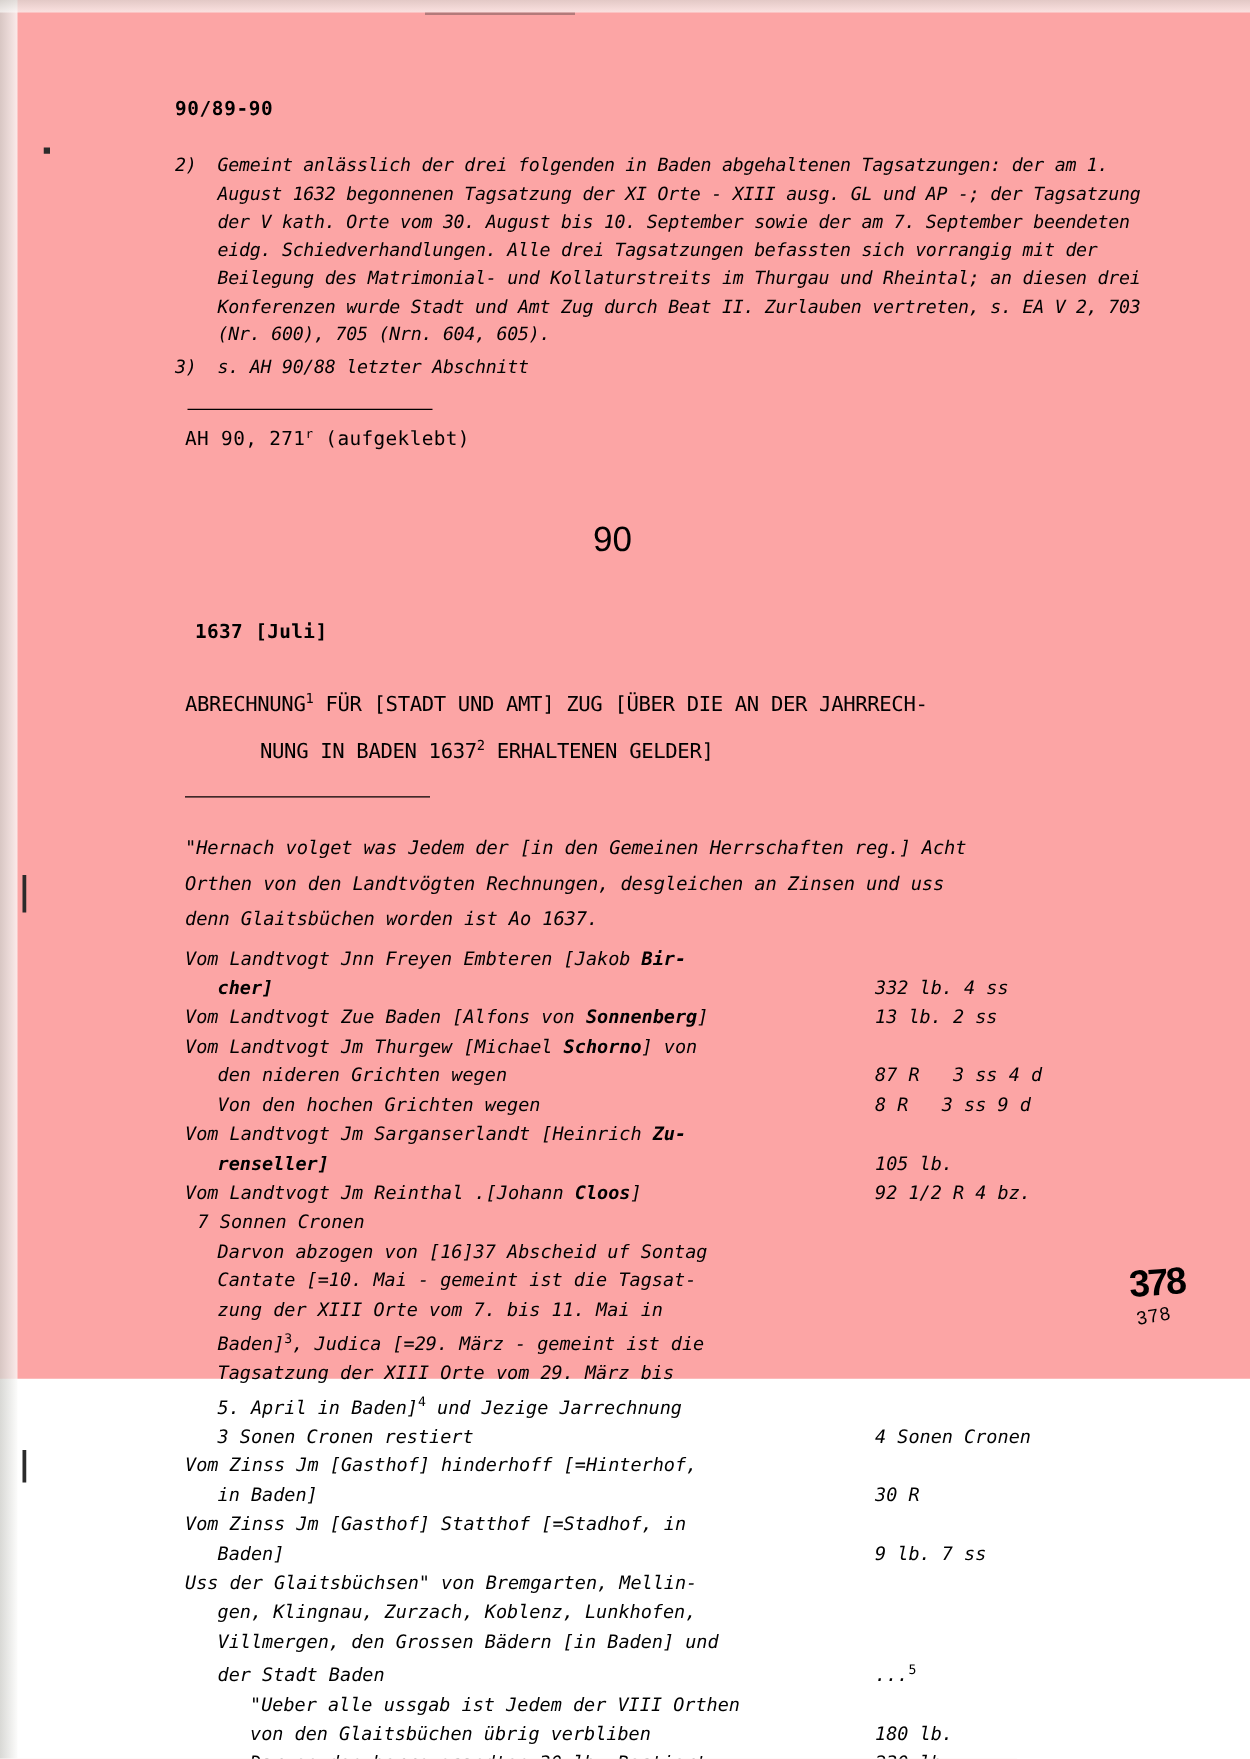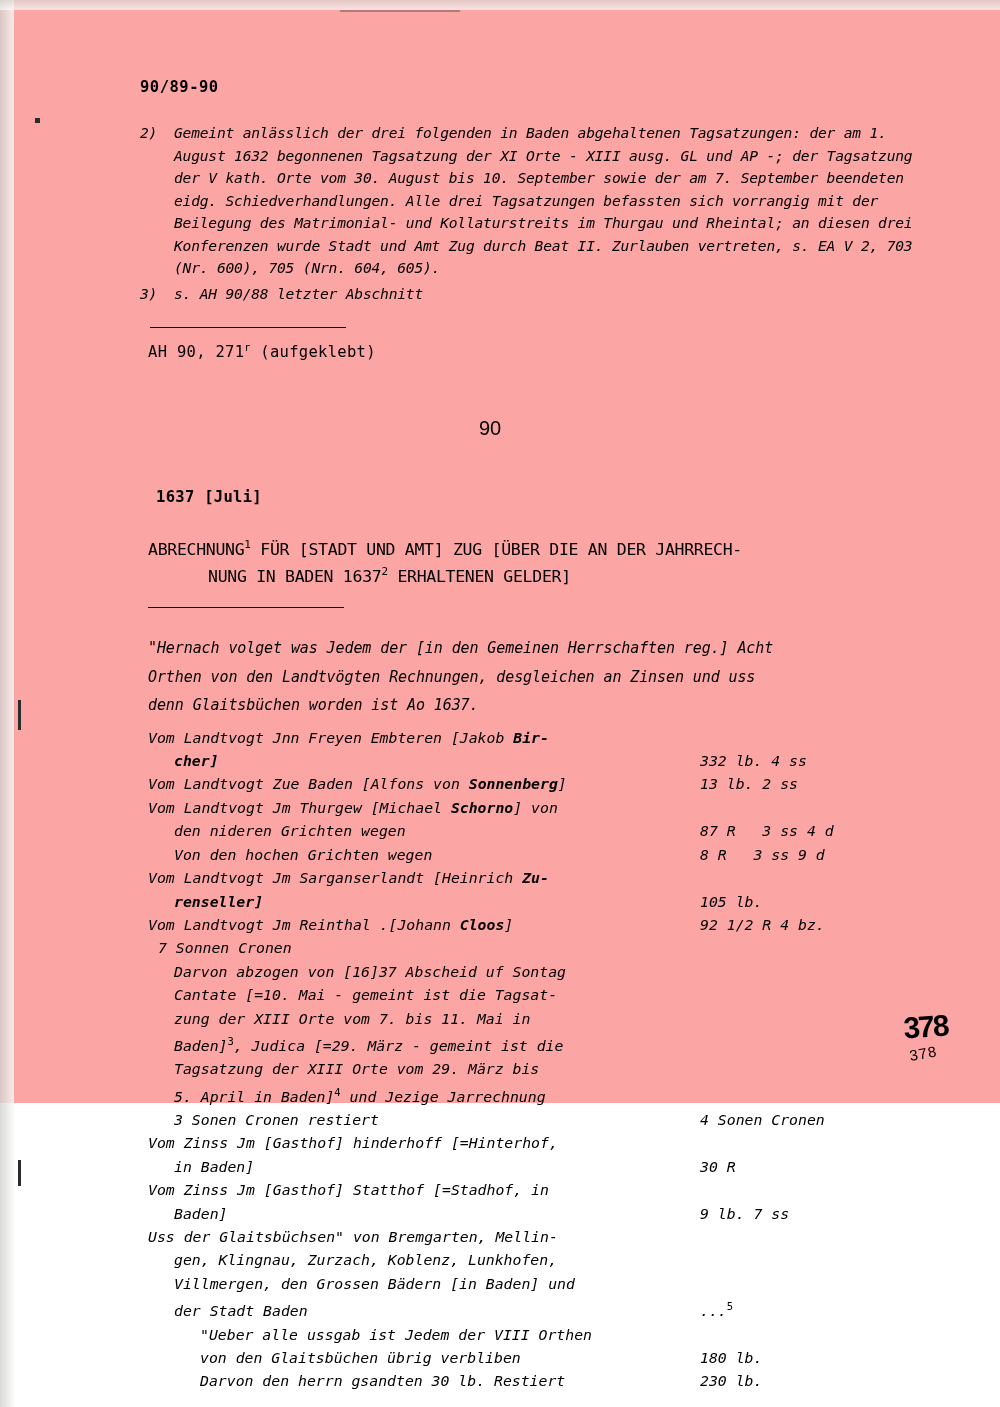--- a/index.html
+++ b/index.html
@@ -79,38 +79,38 @@
     font-size: 15.5px;
     letter-spacing: .3px;
     margin-left: 8px;
   }
   .ahline sup {
     font-size: 10px;
   }
   .bignum {
     text-align: center;
     font-family: "Liberation Sans", sans-serif;
-    font-size: 20px;
+    font-size: 28px;
     margin-top: 56px;
     margin-right: 90px;
   }
   .dateline {
     font-family: "DejaVu Sans Mono", monospace;
     font-size: 15.5px;
     margin-top: 48px;
     margin-left: 16px;
     letter-spacing: .3px;
     font-weight: bold;
   }
   .title {
     font-family: "DejaVu Sans Mono", monospace;
     font-size: 16.5px;
     margin-top: 28px;
     margin-left: 8px;
-    line-height: 22px;
+    line-height: 33px;
     letter-spacing: -0.3px;
   }
   .title .l2 {
     display: block;
     margin-left: 60px;
   }
   .title sup {
     font-size: 11px;
   }
   .rule2 {

